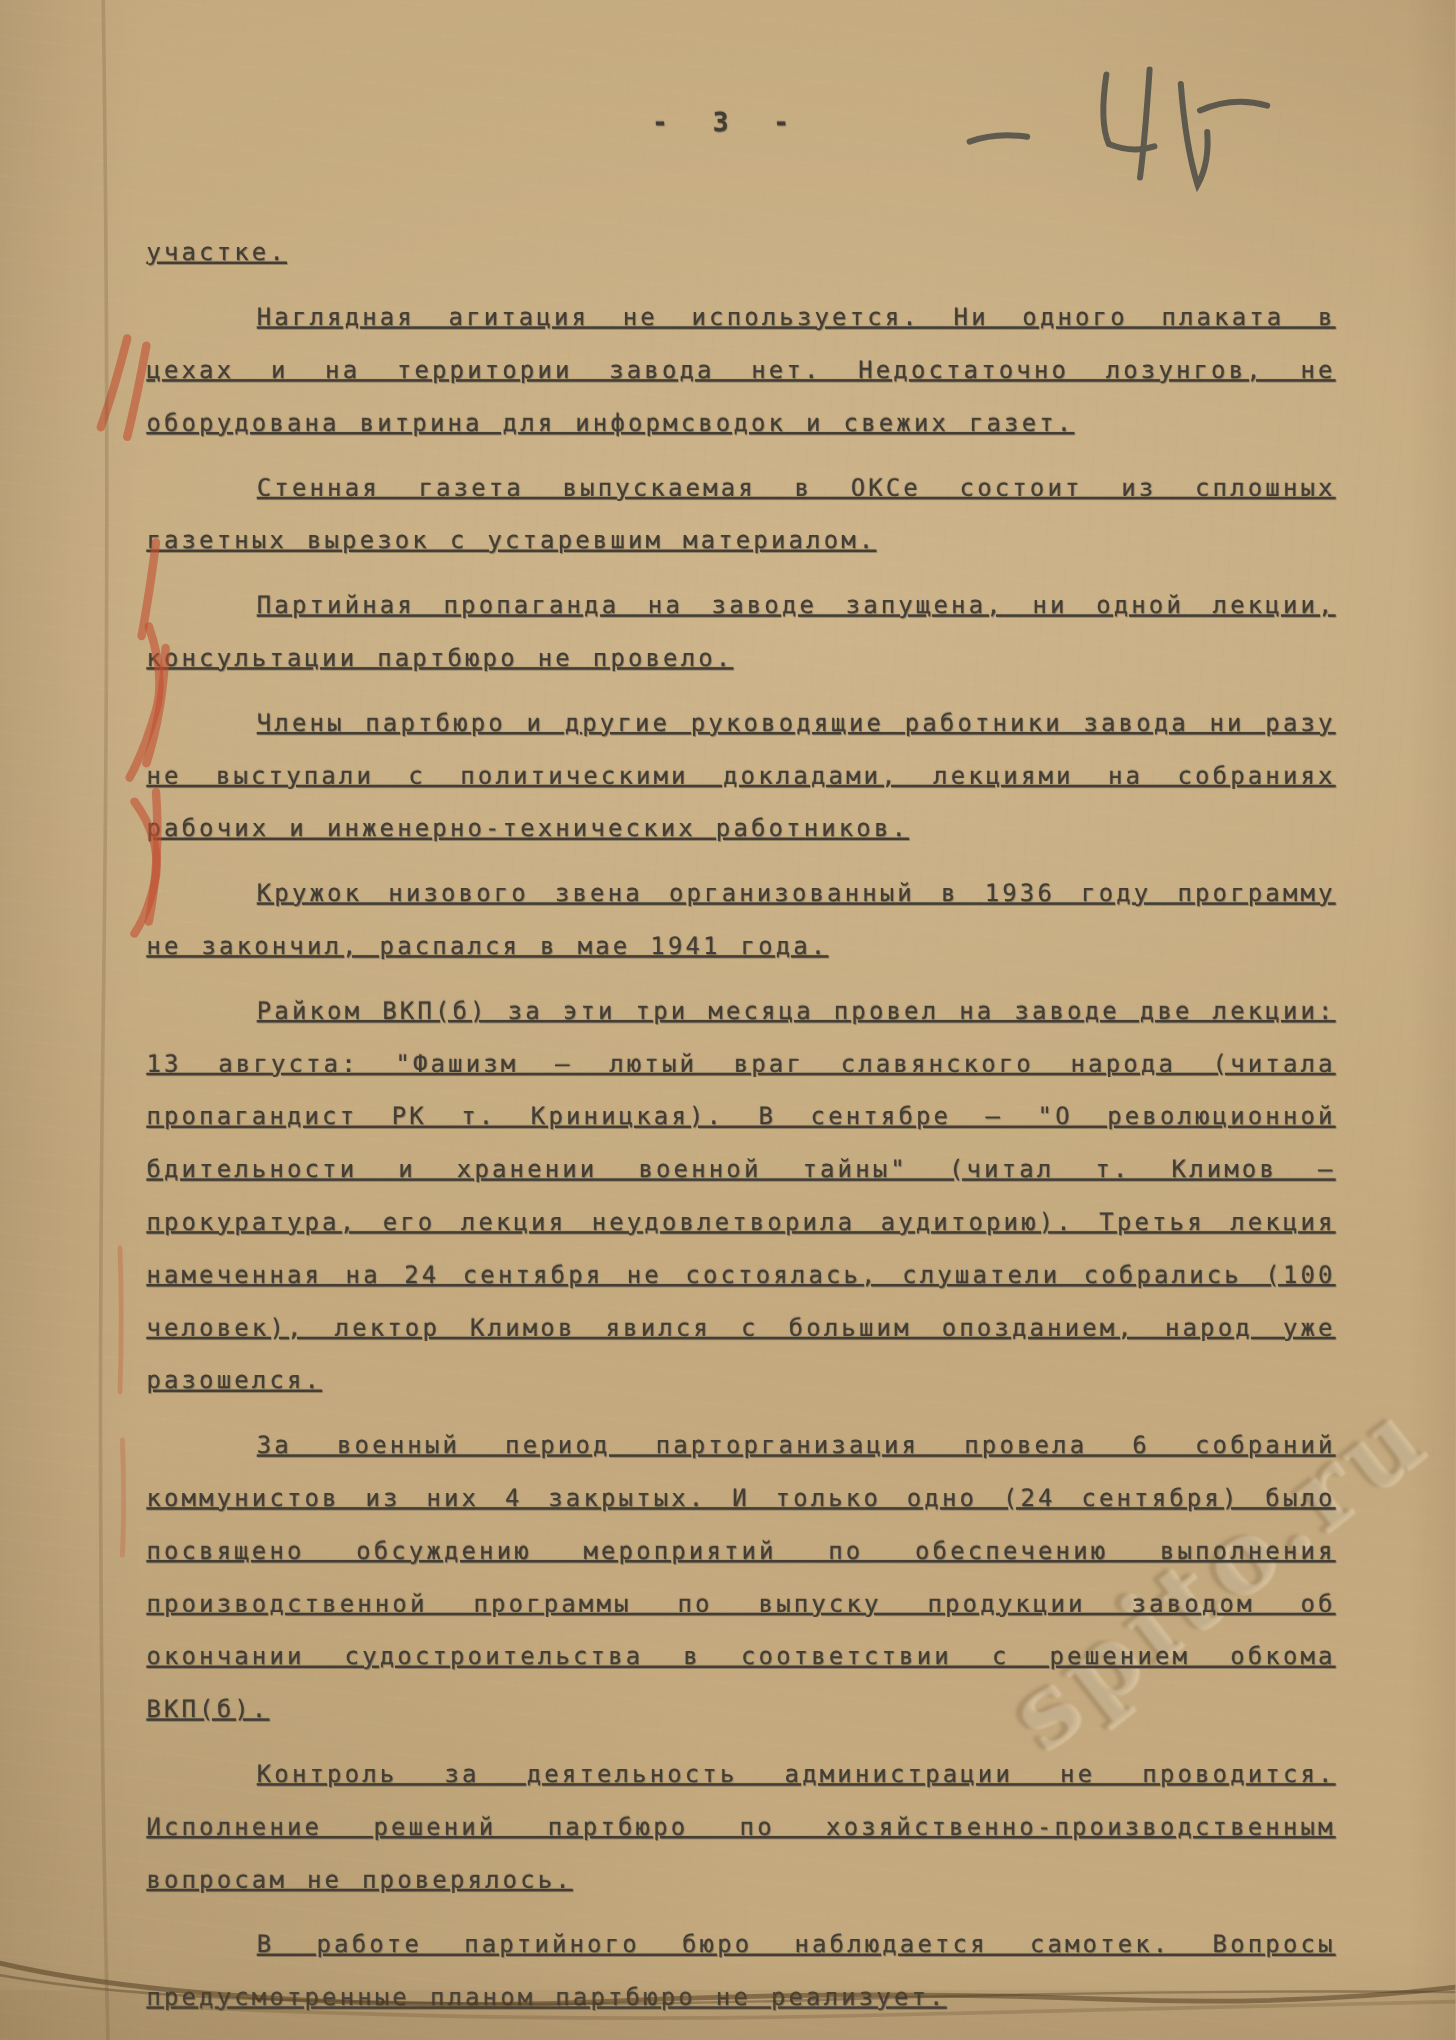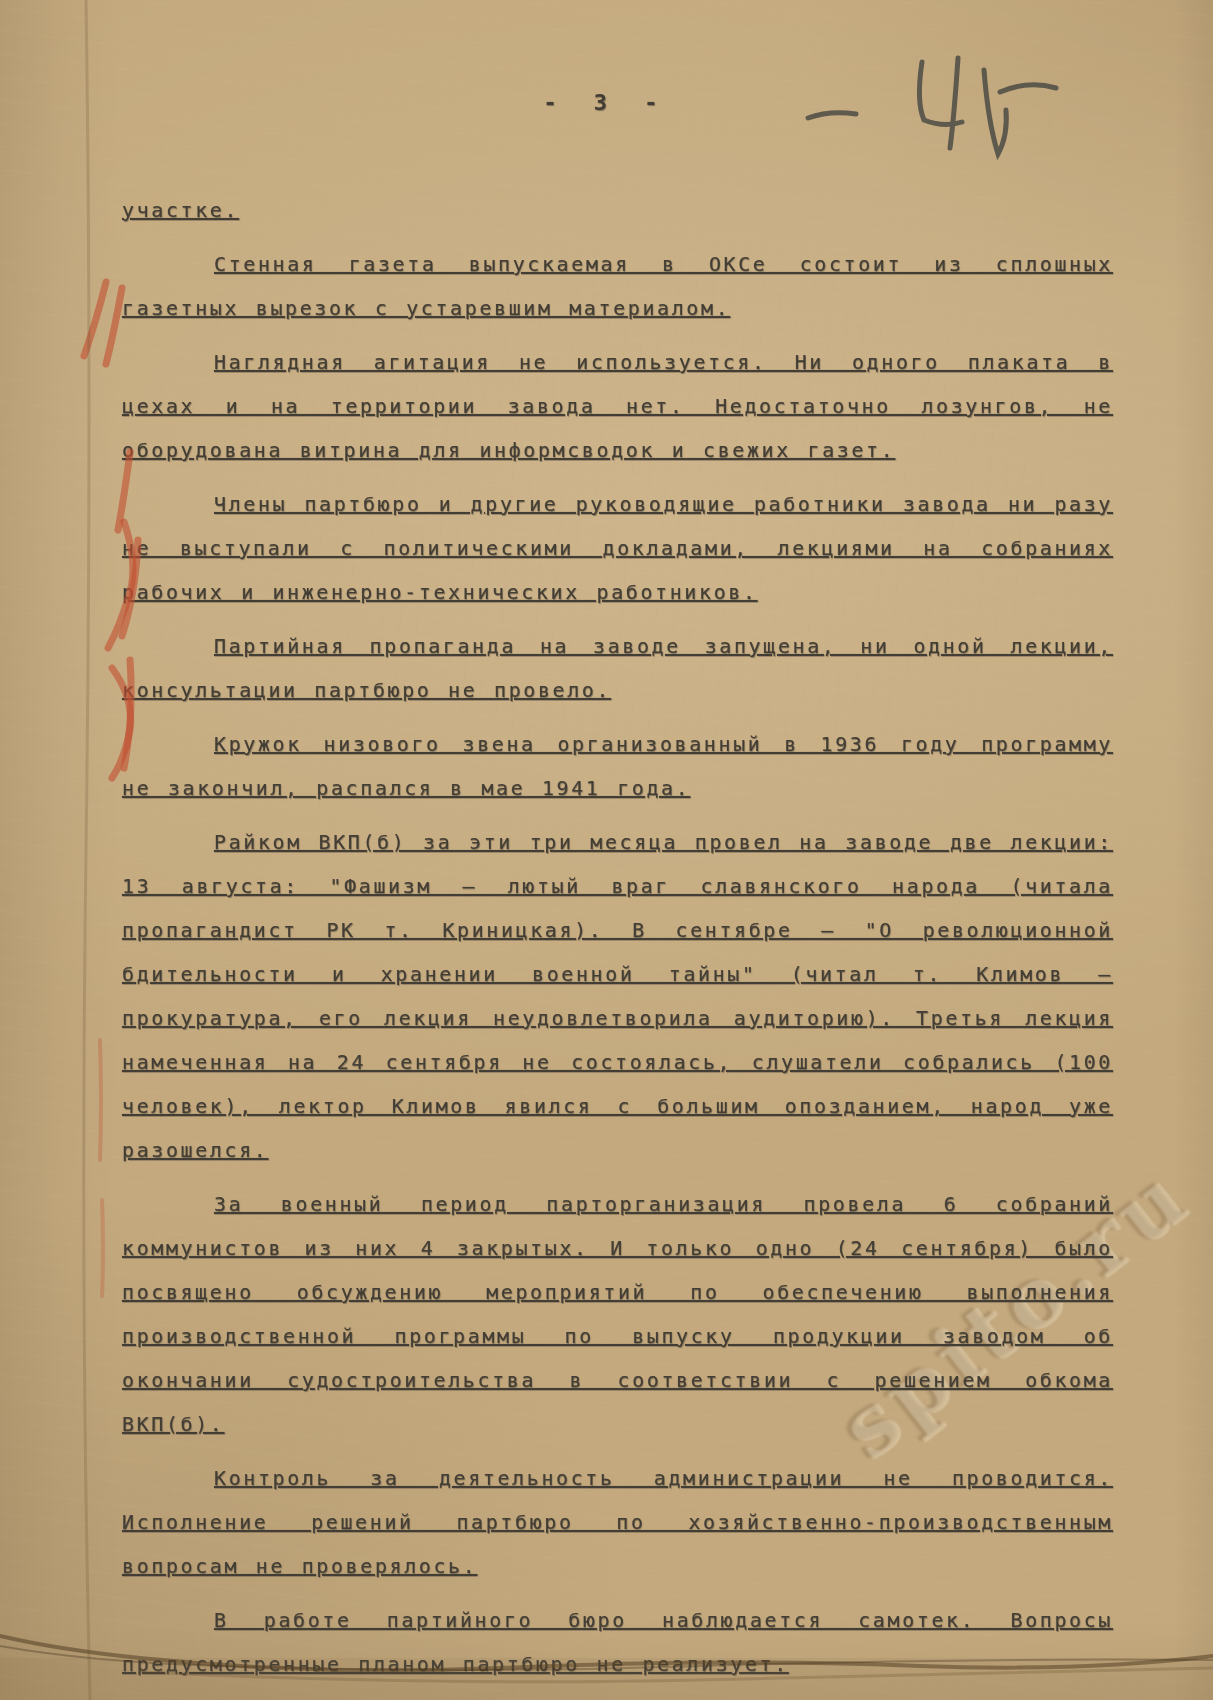--- a/index.html
+++ b/index.html
@@ -61,24 +61,24 @@
 
 <div class="paper"></div>
 <div class="fibers"></div>
 
 <div class="watermark">spito.ru</div>
 
 <div class="page-number typed">- 3 -</div>
 
 <div class="doc-text typed">
   <p class="para no-indent">участке.</p>
+  <p class="para">Наглядная агитация не используется. Ни одного плаката в цехах и на территории завода нет. Недостаточно лозунгов, не оборудована витрина для информсводок и свежих газет.</p>
   <p class="para">Стенная газета выпускаемая в ОКСе состоит из сплошных газетных вырезок с устаревшим материалом.</p>
-  <p class="para">Наглядная агитация не используется. Ни одного плаката в цехах и на территории завода нет. Недостаточно лозунгов, не оборудована витрина для информсводок и свежих газет.</p>
+  <p class="para">Партийная пропаганда на заводе запущена, ни одной лекции, консультации партбюро не провело.</p>
   <p class="para">Члены партбюро и другие руководящие работники завода ни разу не выступали с политическими докладами, лекциями на собраниях рабочих и инженерно-технических работников.</p>
-  <p class="para">Партийная пропаганда на заводе запущена, ни одной лекции, консультации партбюро не провело.</p>
   <p class="para">Кружок низового звена организованный в 1936 году программу не закончил, распался в мае 1941 года.</p>
   <p class="para">Райком ВКП(б) за эти три месяца провел на заводе две лекции: 13 августа: "Фашизм – лютый враг славянского народа (читала пропагандист РК т. Криницкая). В сентябре – "О революционной бдительности и хранении военной тайны" (читал т. Климов – прокуратура, его лекция неудовлетворила аудиторию). Третья лекция намеченная на 24 сентября не состоялась, слушатели собрались (100 человек), лектор Климов явился с большим опозданием, народ уже разошелся.</p>
   <p class="para">За военный период парторганизация провела 6 собраний коммунистов из них 4 закрытых. И только одно (24 сентября) было посвящено обсуждению мероприятий по обеспечению выполнения производственной программы по выпуску продукции заводом об окончании судостроительства в соответствии с решением обкома ВКП(б).</p>
   <p class="para">Контроль за деятельность администрации не проводится. Исполнение решений партбюро по хозяйственно-производственным вопросам не проверялось.</p>
   <p class="para">В работе партийного бюро наблюдается самотек. Вопросы предусмотренные планом партбюро не реализует.</p>
   <p class="para">За время отечественной войны парторганизация не приняла в ряды ВКП(б) ни одного товарища, между тем резервы для роста рядов партии имеются: 236 ч. стахановцев, 34 комсомольца, свыше 500 рабочих.</p>
 </div>
 
 <svg class="overlay" width="1213" height="1700" viewBox="0 0 1213 1700">
 

